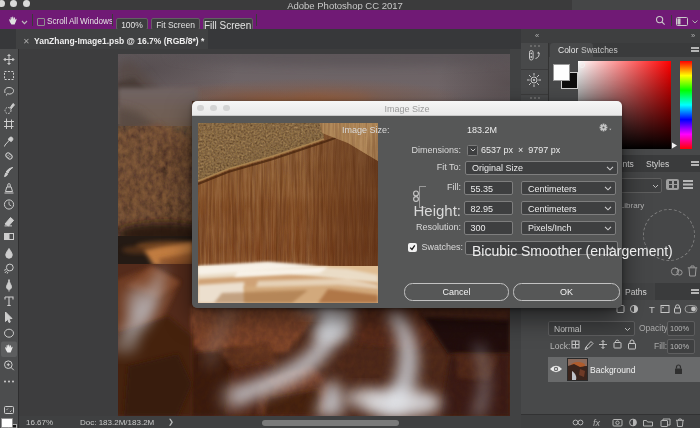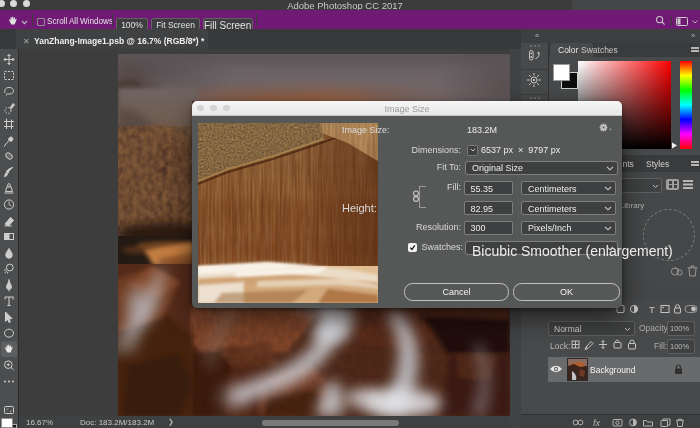--- a/index.html
+++ b/index.html
@@ -377,20 +377,25 @@
       <path d="M5 2 A3.6 3.6 0 0 1 8.6 5.5" stroke="#9a9a9a" fill="none"></path>
       <circle cx="9.5" cy="6.5" r="2.6" stroke="#9a9a9a" fill="none"></circle>
     </svg>
     <svg class="abs" style="left:138px;top:93px;" width="11" height="12" viewBox="0 0 11 12">
       <path d="M2 3 L2.7 11 L8.3 11 L9 3" stroke="#9a9a9a" fill="none"></path>
       <line x1="0.8" y1="2.8" x2="10.2" y2="2.8" stroke="#9a9a9a"></line>
       <path d="M3.8 2.6 L4 1 L7 1 L7.2 2.6" stroke="#9a9a9a" fill="none"></path>
     </svg>
   </div>
 
+  <div class="abs" style="left:28px;top:240px;width:151px;height:17px;background:#3a3b3c;">
+    <div class="abs" style="left:70px;top:0;width:36px;height:17px;background:#424344;"></div>
+    <div class="txt" style="left:76px;top:3.5px;font-size:8.5px;color:#d8d8d8;">Paths</div>
+    <div class="abs" style="left:142px;top:6px;width:8px;height:1.5px;background:#b5b5b5;box-shadow:0 3px #b5b5b5;"></div>
+  </div>
 
   <div class="abs" style="left:0;top:257px;width:179px;height:128px;background:#48494a;" id="layers">
 
     <svg class="abs" style="left:95px;top:4px;" width="84" height="11" viewBox="0 0 84 11">
       <rect x="1" y="1.5" width="7" height="7" rx="1" stroke="#c6c6c6" fill="none"></rect>
       <circle cx="18" cy="5" r="3.6" stroke="#c6c6c6" fill="none"></circle>
         <path d="M18 1.4 A3.6 3.6 0 0 1 18 8.6 Z" fill="#c6c6c6"></path>
       <text x="33" y="8.6" font-size="9.5" fill="#c6c6c6" font-family="Liberation Sans">T</text>
       <rect x="45" y="1.5" width="8" height="7" stroke="#c6c6c6" fill="none"></rect>
         <circle cx="47" cy="3.5" r="0.8" fill="#c6c6c6"></circle>
@@ -614,21 +619,21 @@
     <div class="abs" style="left:271.5px;top:65px;width:47px;height:12px;background:#3e3f40;border:1px solid #7e7e7e;border-radius:2px;">
       <div class="txt" style="left:6px;top:1.5px;font-size:9px;color:#ececec;">55.35</div>
     </div>
     <div class="abs" style="left:329px;top:65px;width:93px;height:12px;background:#3e3f40;border:1px solid #7e7e7e;border-radius:2px;">
       <div class="txt" style="left:6px;top:1.5px;font-size:9px;color:#ececec;">Centimeters</div>
       <svg class="abs" style="left:82px;top:4px;" width="8" height="5" viewBox="0 0 8 5">
           <path d="M1 0.8 L4 3.8 L7 0.8" stroke="#cfcfcf" stroke-width="1.1" fill="none"></path>
         </svg>
     </div>
 
-    <div class="txt" style="left:150px;top:86px;width:119px;text-align:left;font-size:11px;color:#d9d9d9;">Height:</div>
+    <div class="txt" style="left:150px;top:86px;width:119px;text-align:right;font-size:15px;color:#d9d9d9;">Height:</div>
     <div class="abs" style="left:271.5px;top:85px;width:47px;height:12px;background:#3e3f40;border:1px solid #7e7e7e;border-radius:2px;">
       <div class="txt" style="left:6px;top:1.5px;font-size:9px;color:#ececec;">82.95</div>
     </div>
     <div class="abs" style="left:329px;top:85px;width:93px;height:12px;background:#3e3f40;border:1px solid #7e7e7e;border-radius:2px;">
       <div class="txt" style="left:6px;top:1.5px;font-size:9px;color:#ececec;">Centimeters</div>
       <svg class="abs" style="left:82px;top:4px;" width="8" height="5" viewBox="0 0 8 5">
           <path d="M1 0.8 L4 3.8 L7 0.8" stroke="#cfcfcf" stroke-width="1.1" fill="none"></path>
         </svg>
     </div>
 

